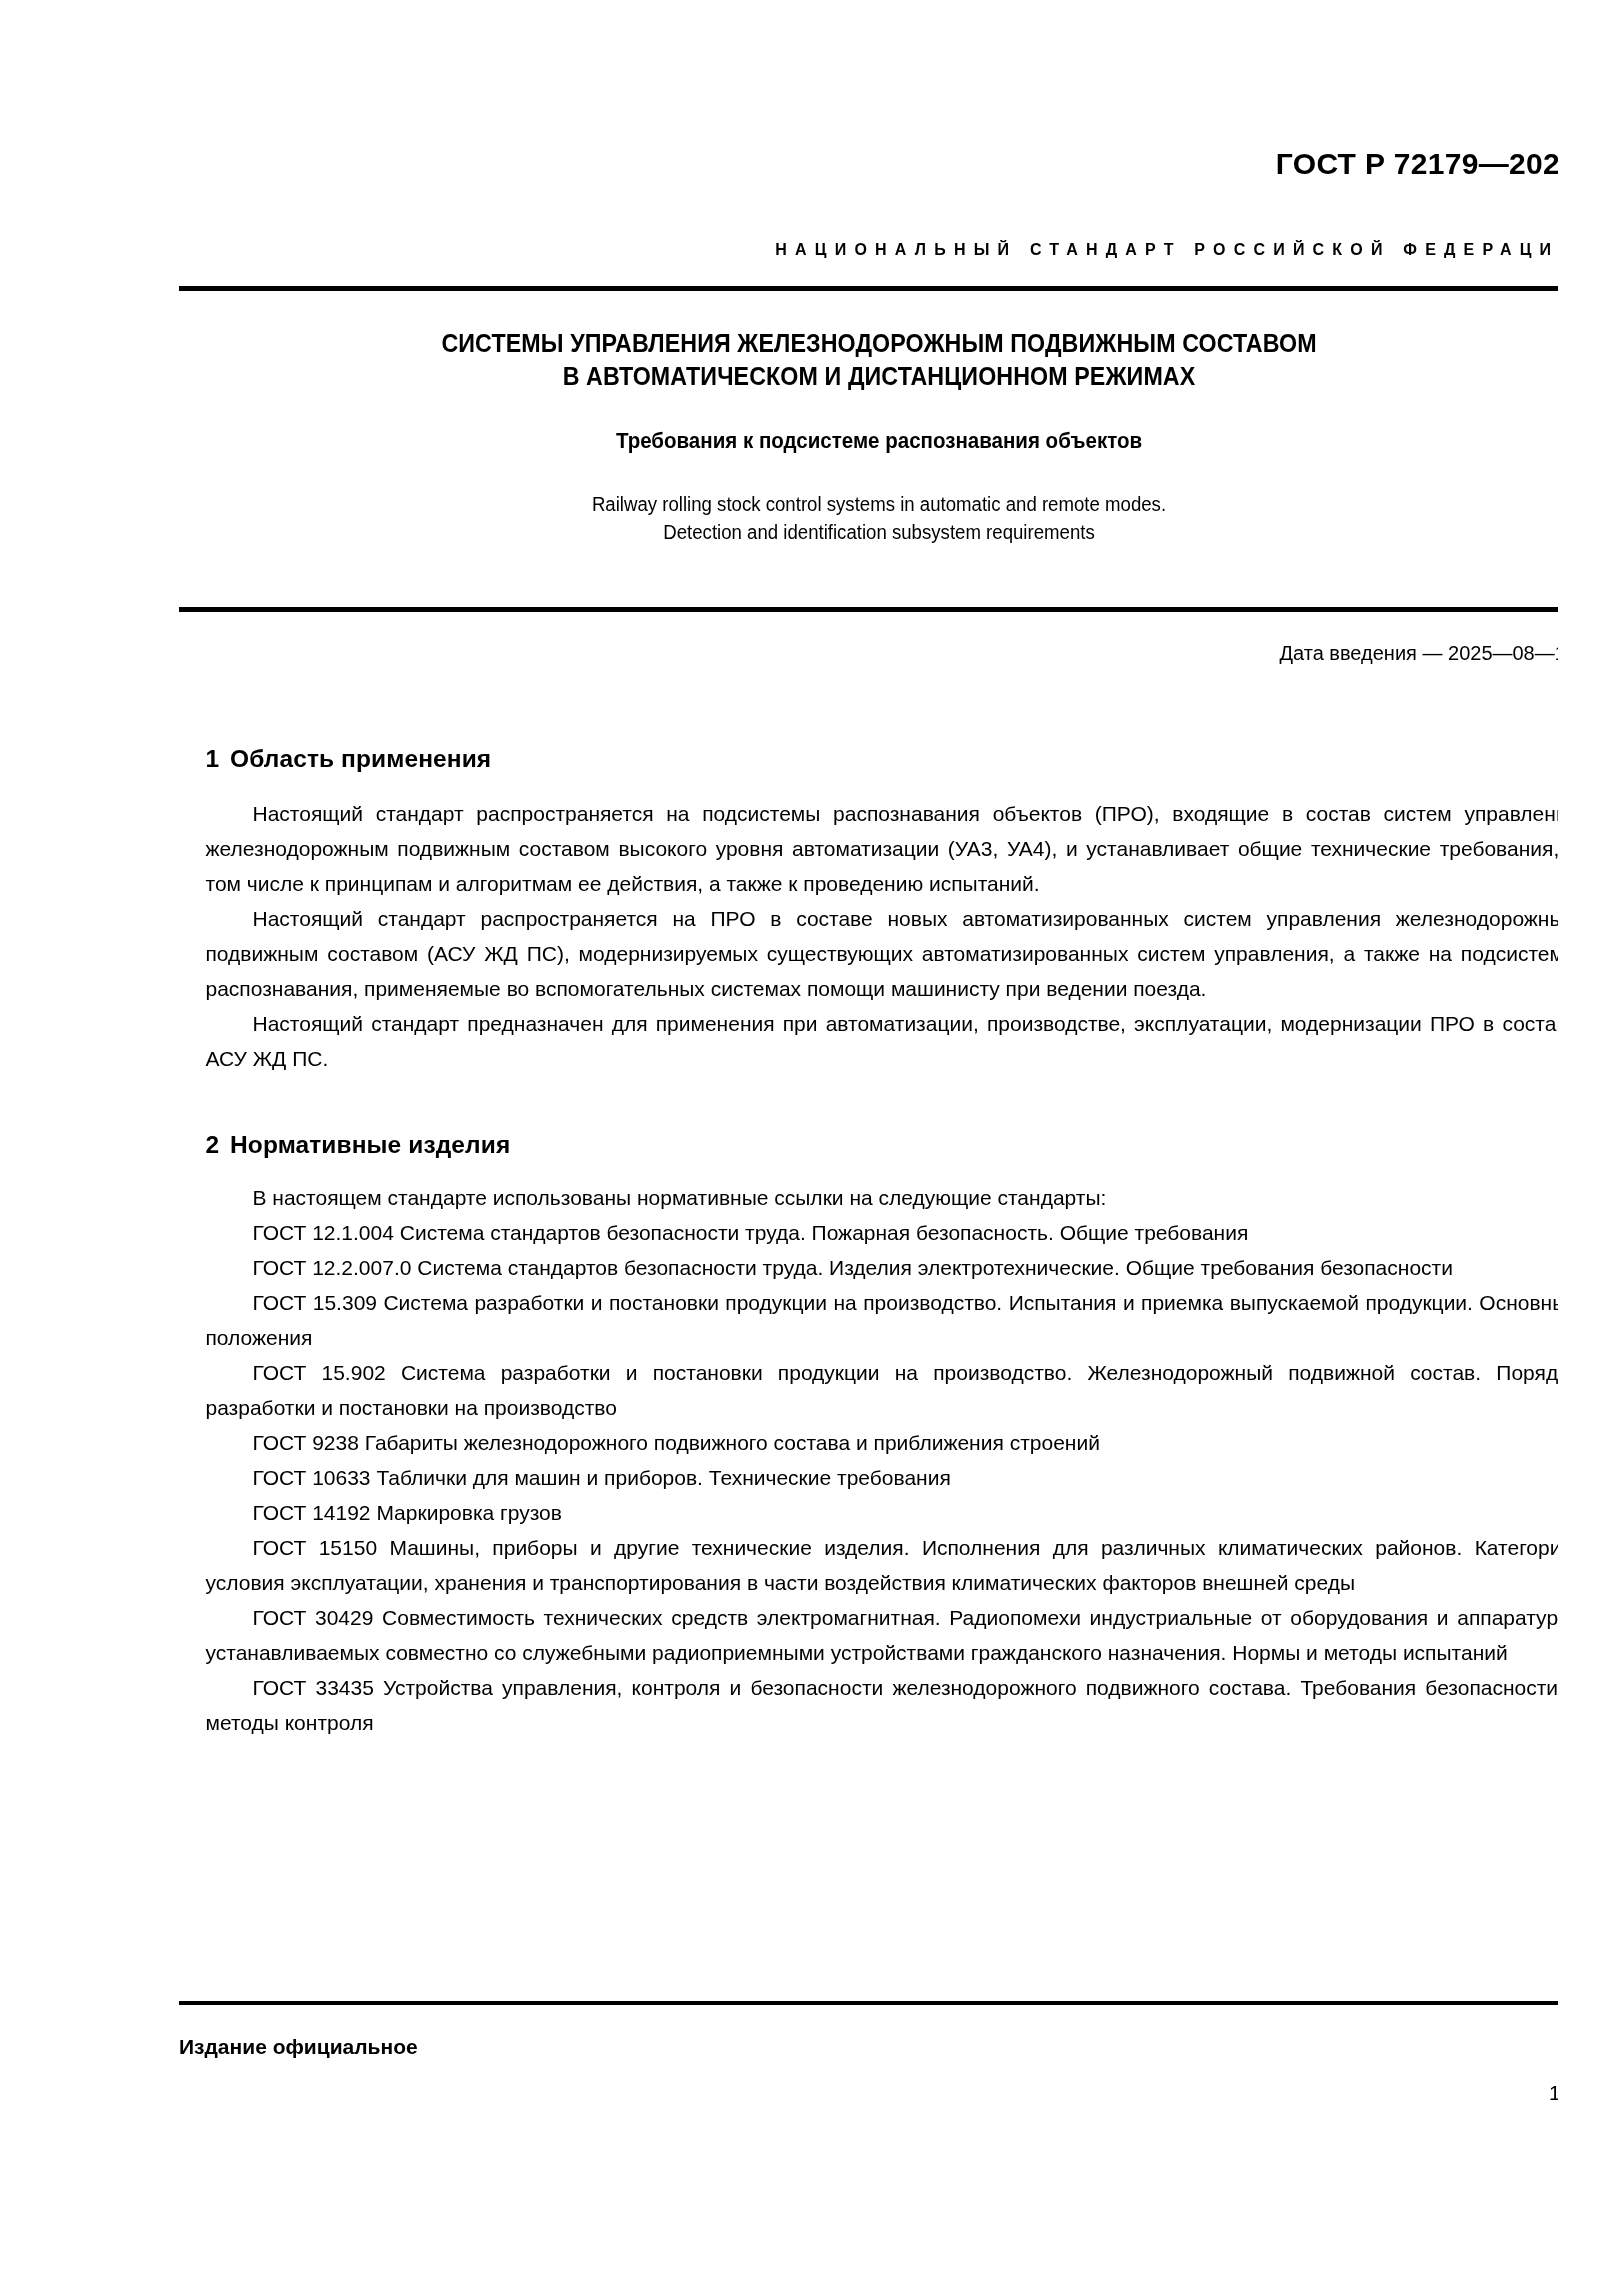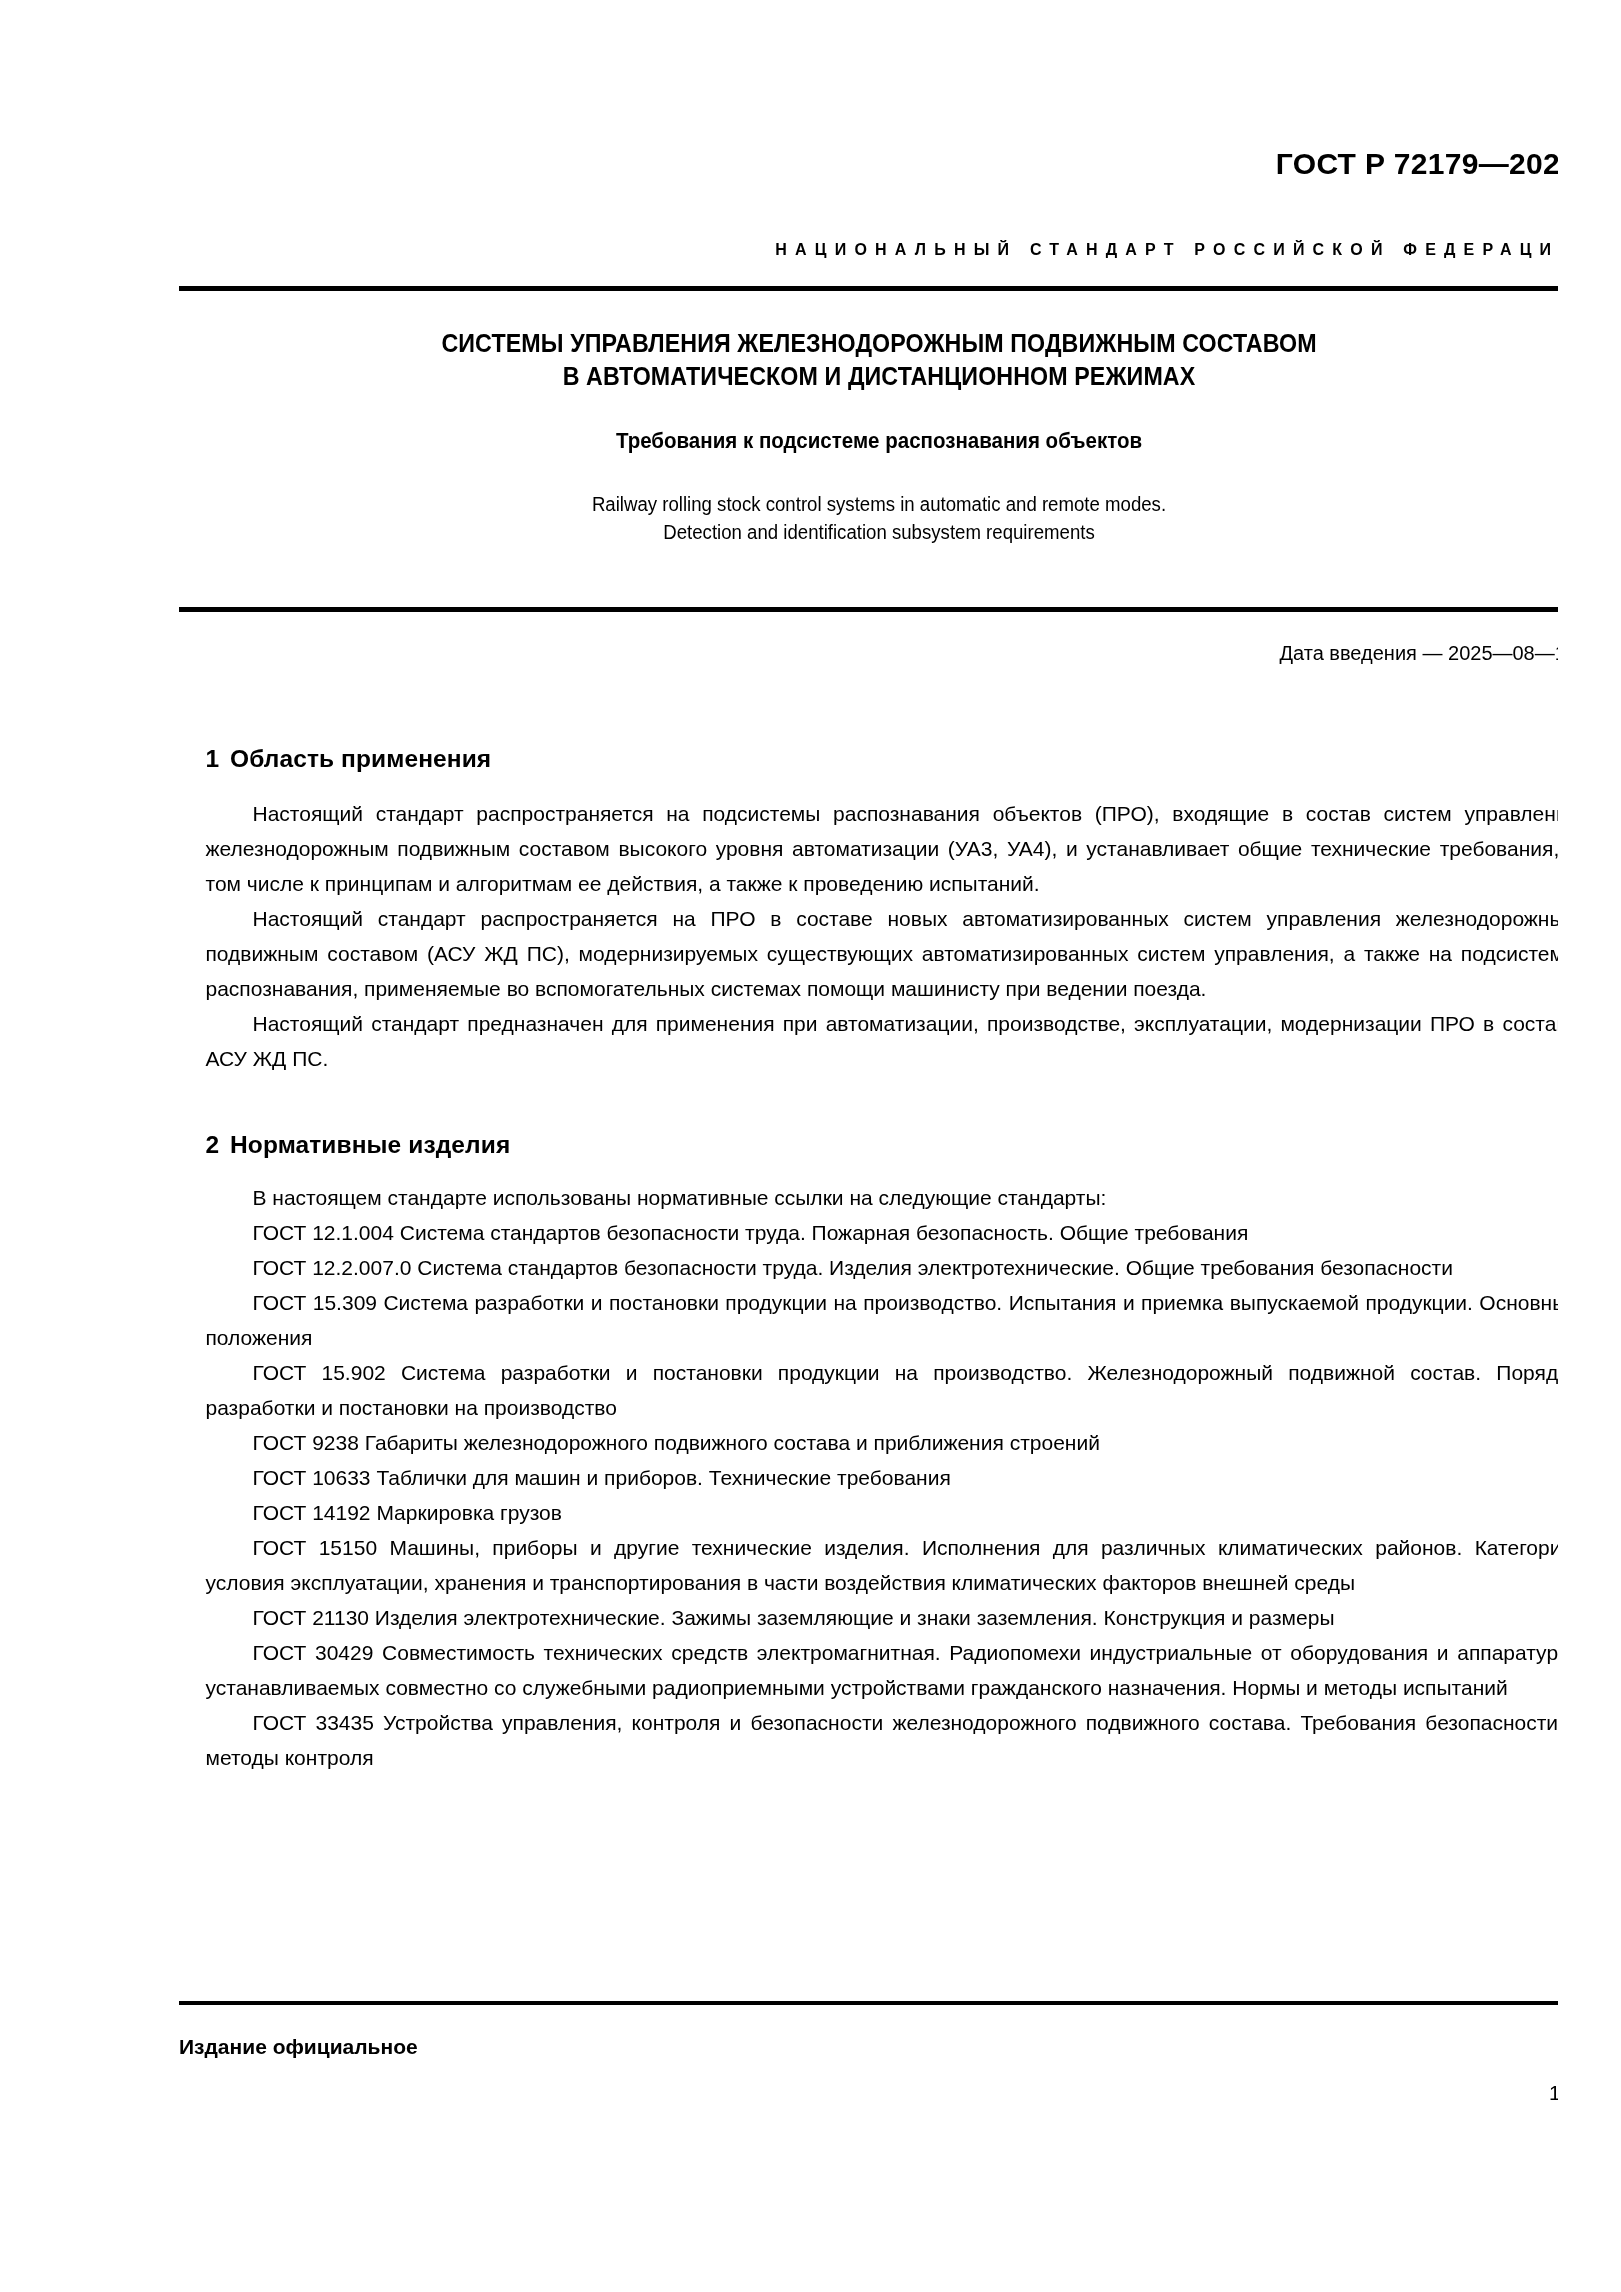--- a/index.html
+++ b/index.html
@@ -191,21 +191,20 @@
       <div class="para-group-2">
         <p class="para indent">В настоящем стандарте использованы нормативные ссылки на следующие стандарты:</p>
         <p class="para indent">ГОСТ 12.1.004 Система стандартов безопасности труда. Пожарная безопасность. Общие требования</p>
         <p class="para indent">ГОСТ 12.2.007.0 Система стандартов безопасности труда. Изделия электротехнические. Общие требования безопасности</p>
         <p class="para indent">ГОСТ 15.309 Система разработки и постановки продукции на производство. Испытания и приемка выпускаемой продукции. Основные положения</p>
         <p class="para indent">ГОСТ 15.902 Система разработки и постановки продукции на производство. Железнодорожный подвижной состав. Порядок разработки и постановки на производство</p>
         <p class="para indent">ГОСТ 9238 Габариты железнодорожного подвижного состава и приближения строений</p>
         <p class="para indent">ГОСТ 10633 Таблички для машин и приборов. Технические требования</p>
         <p class="para indent">ГОСТ 14192 Маркировка грузов</p>
         <p class="para indent">ГОСТ 15150 Машины, приборы и другие технические изделия. Исполнения для различных климатических районов. Категории, условия эксплуатации, хранения и транспортирования в части воздействия климатических факторов внешней среды</p>
-        <p class="para indent">ГОСТ 21130 Изделия электротехнические. Зажимы заземляющие и знаки заземления. Конструкция и размеры</p>
         <p class="para indent">ГОСТ 30429 Совместимость технических средств электромагнитная. Радиопомехи индустриальные от оборудования и аппаратуры, устанавливаемых совместно со служебными радиоприемными устройствами гражданского назначения. Нормы и методы испытаний</p>
         <p class="para indent">ГОСТ 33435 Устройства управления, контроля и безопасности железнодорожного подвижного состава. Требования безопасности и методы контроля</p>
       </div>
     </div>
 
   </div>
 
   <div class="footer-rule"></div>
   <div class="footer-note">Издание официальное</div>
   <div class="page-number">1</div>

